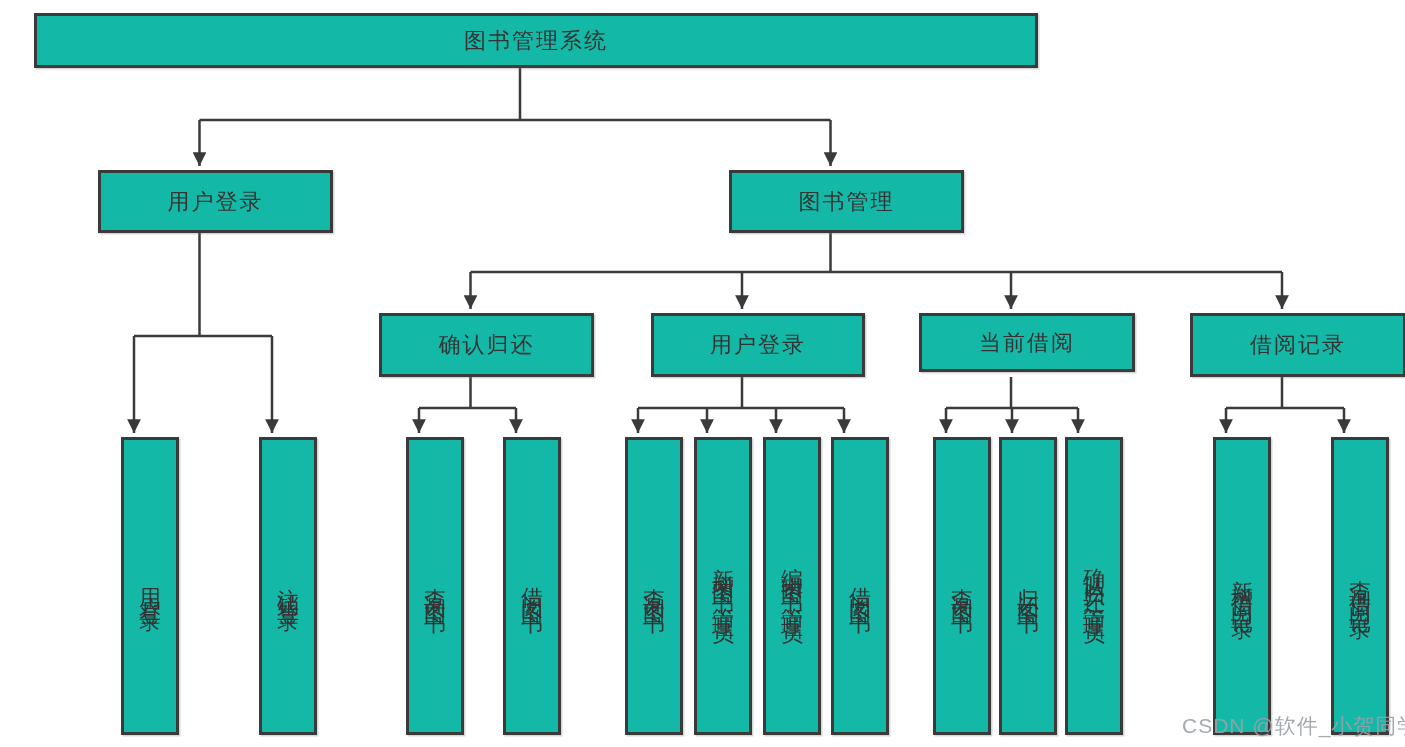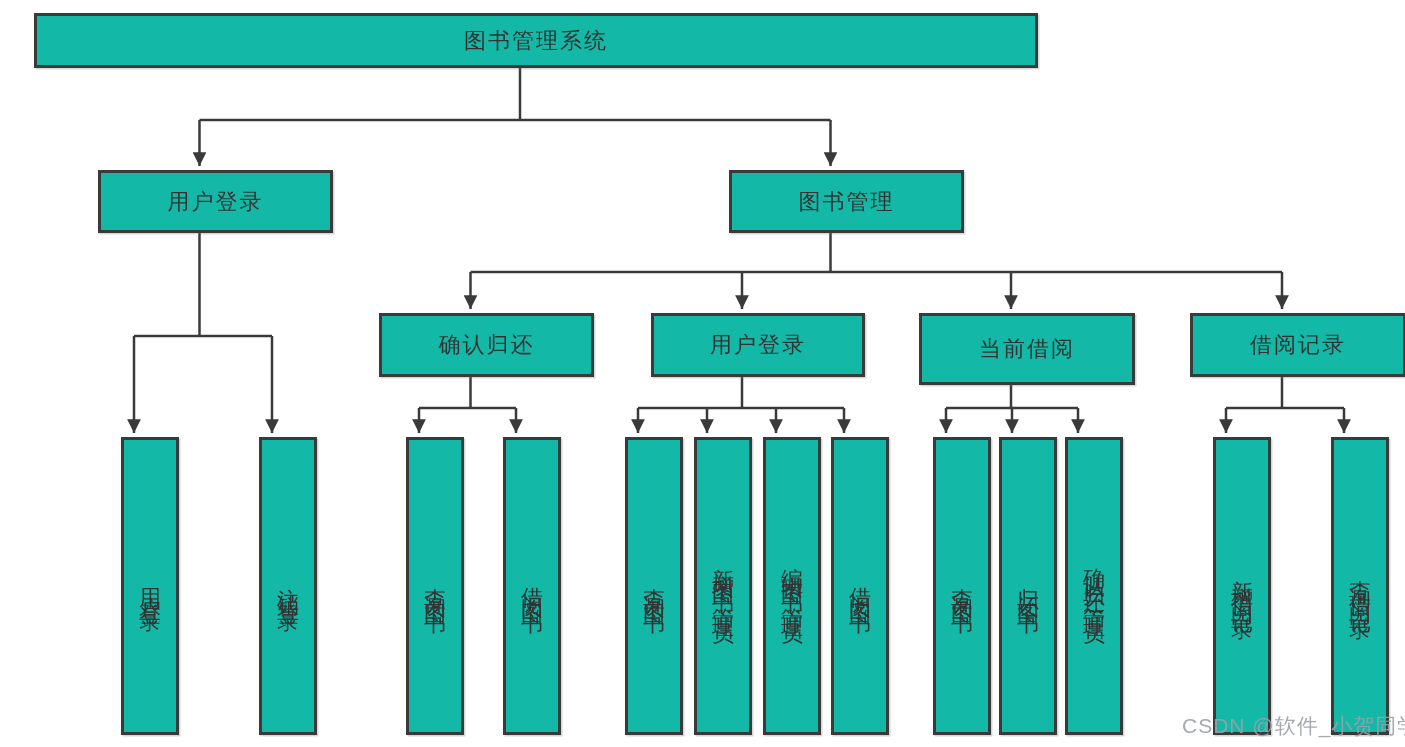--- a/index.html
+++ b/index.html
@@ -51,21 +51,21 @@
     letter-spacing:8px;
     line-height:1;
     color:var(--text);
   }
   
   .n-root            {left:18px;  top:13px;  width:1004px; height:55px;}
   .n-user-login      {left:82px;  top:170px; width:235px;  height:63px;}
   .n-book-mgmt       {left:713px; top:170px; width:235px;  height:63px;}
   .n-new-book-rec    {left:363px; top:313px; width:215px;  height:64px;}
   .n-book-borrow     {left:635px; top:313px; width:214px;  height:64px;}
-  .n-current-borrow  {left:903px; top:313px; width:216px;  height:72px;}
+  .n-current-borrow  {left:903px; top:313px; width:216px;  height:59px;}
   .n-borrow-record   {left:1174px;top:313px; width:216px;  height:64px;}
   .leaf{top:437px;width:58px;height:298px;}
   .n-ul-login   {left:105px;}
   .n-ul-logout  {left:243px;}
   .n-nbr-query  {left:390px;}
   .n-nbr-borrow {left:487px;}
   .n-bb-query   {left:609px;}
   .n-bb-add     {left:678px;}
   .n-bb-edit    {left:747px;}
   .n-bb-borrow  {left:815px;}

